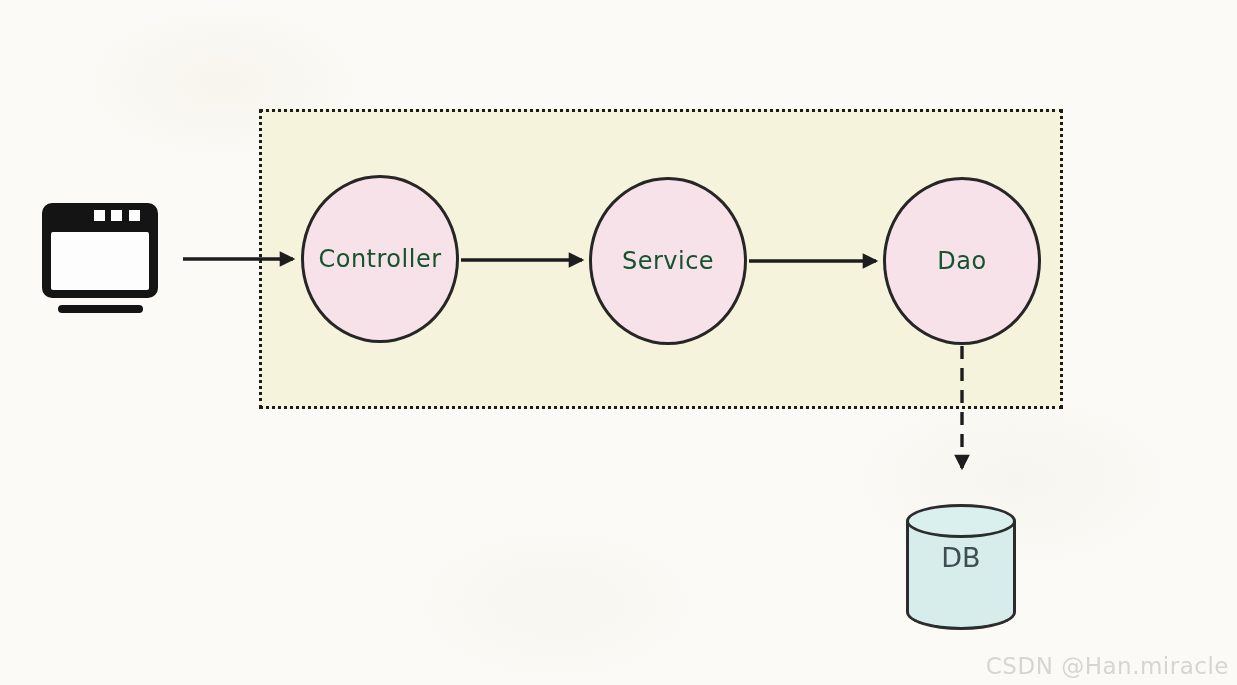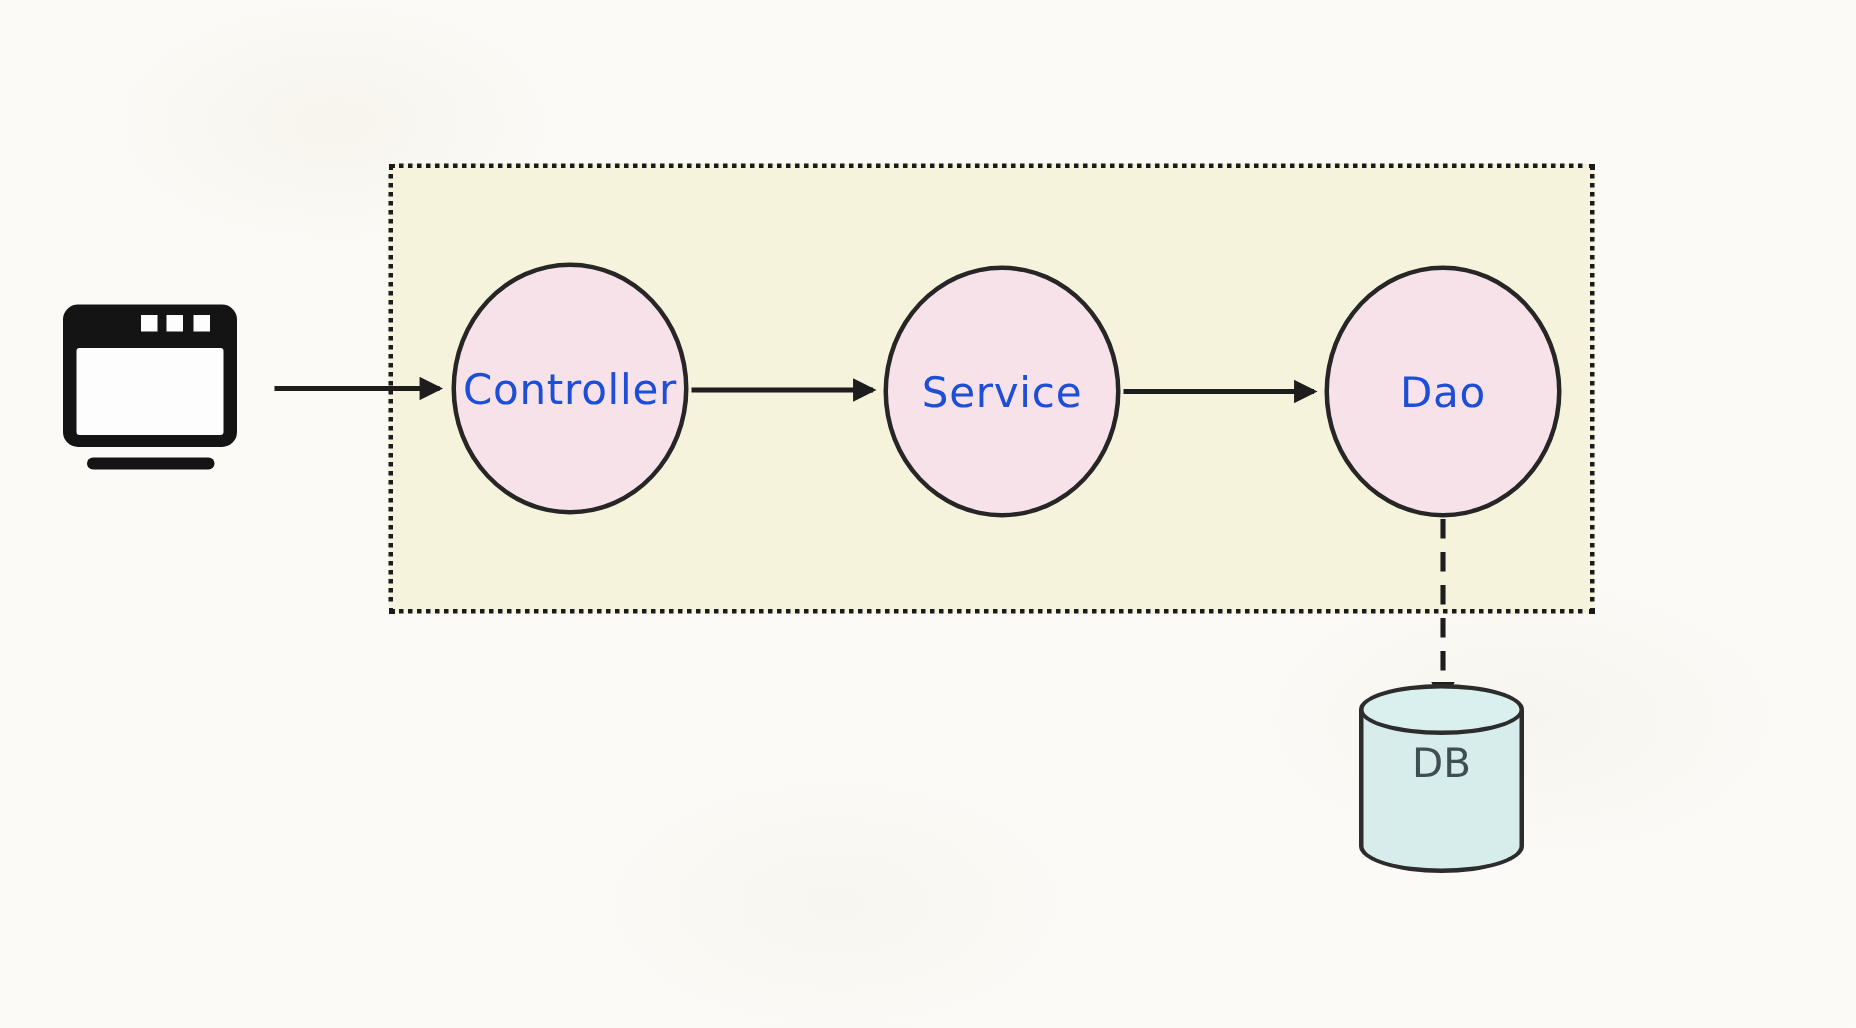--- a/index.html
+++ b/index.html
@@ -52,22 +52,22 @@
     border-radius: 50%;
     background: #f8e2e9;
     border: 3.5px solid #262626;
     box-sizing: border-box;
     display: flex;
     align-items: center;
     justify-content: center;
     z-index: 3;
   }
   .node-label {
-    font-size: 28px;
-    color: #1d4ed8;
+    font-size: 24px;
+    color: #14532d;
     letter-spacing: 0.5px;
   }
   .node-controller { left: 301px; top: 175px; }
   .node-service    { left: 589px; top: 177px; }
   .node-dao        { left: 883px; top: 177px; align-items: center; }
 
   
   .client-icon {
     position: absolute;
     left: 42px; top: 203px;
@@ -101,21 +101,21 @@
     position: absolute;
     left: 16px; top: 102px;
     width: 85px; height: 8px;
     background: #141414;
     border-radius: 4px;
   }
 
   
   .cylinder {
     position: absolute;
-    left: 906px; top: 456px;
+    left: 906px; top: 504px;
     width: 110px; height: 126px;
     z-index: 3;
   }
   .cyl-body {
     position: absolute;
     left: 0; top: 17px;
     width: 110px; height: 109px;
     background: #d6edec;
     border: 3px solid #2c2c2c;
     border-top: none;
@@ -189,14 +189,15 @@
   <div class="node node-dao">
     <span class="node-label">Dao</span>
   </div>
 
   <div class="cylinder">
     <div class="cyl-body"></div>
     <div class="cyl-top"></div>
     <div class="cyl-label">DB</div>
   </div>
 
+  <div class="watermark">CSDN @Han.miracle</div>
 
 </div>
 
 </body></html>

